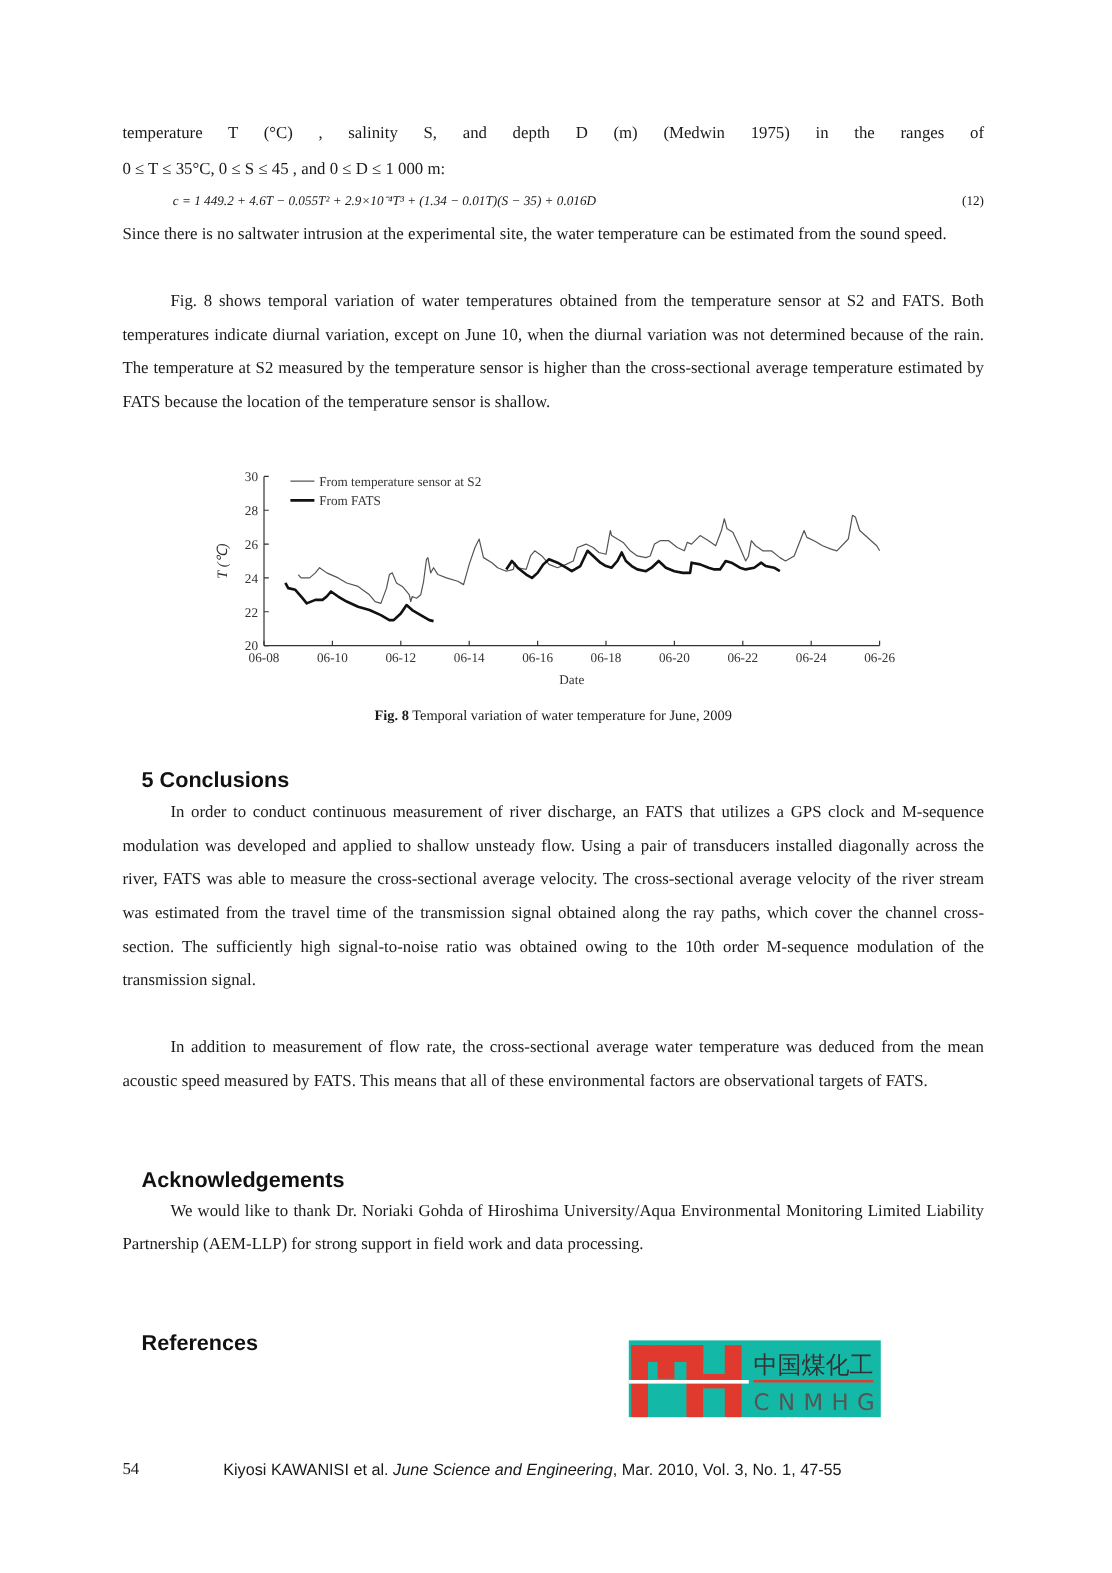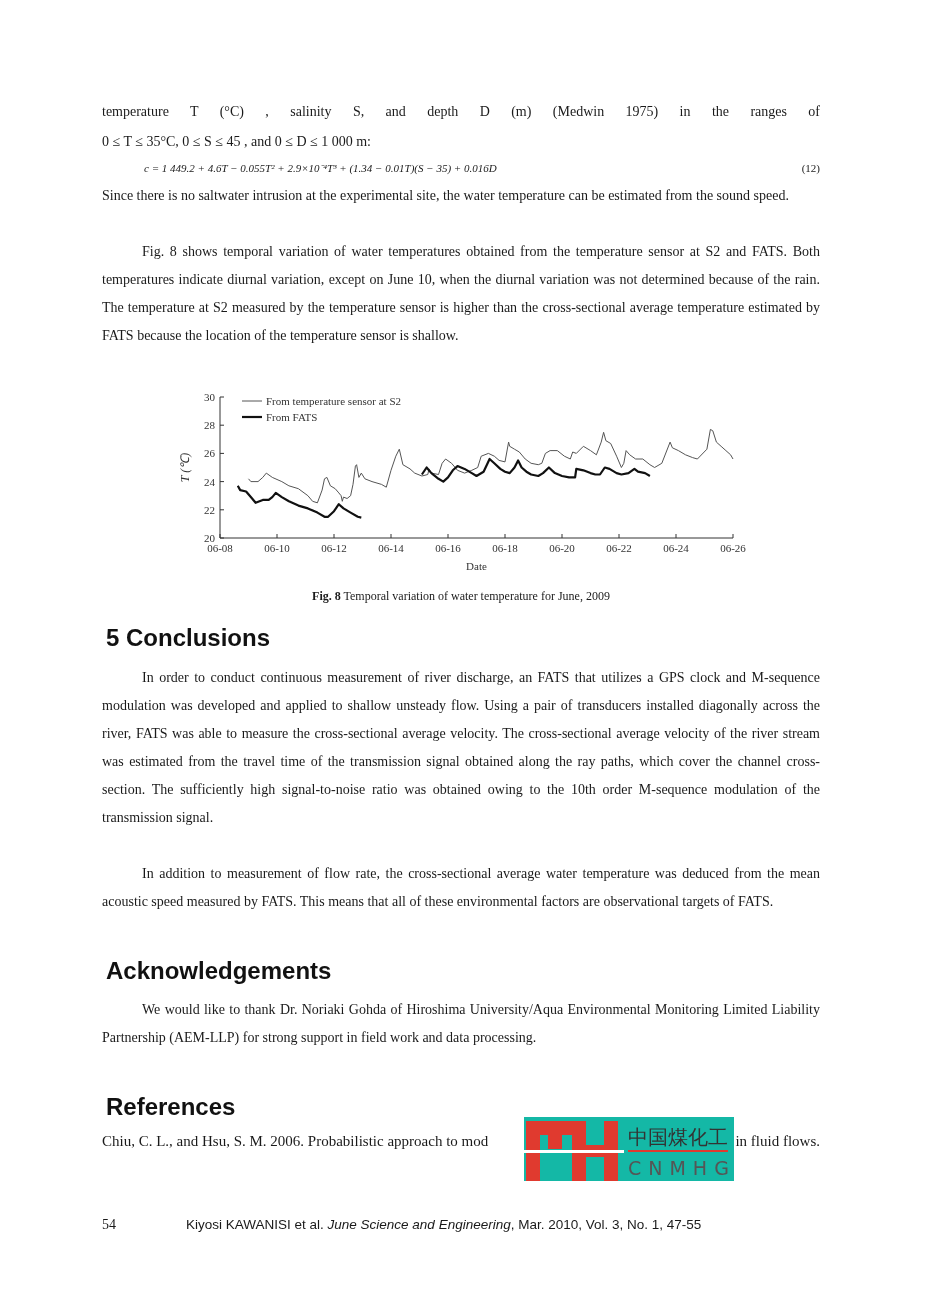--- a/index.html
+++ b/index.html
@@ -4,22 +4,22 @@
 <style>
   html, body { margin:0; padding:0; background:#ffffff; }
   body { width:927px; height:1311px; position:relative; overflow:hidden;
          font-family:"Liberation Serif", serif; color:#1a1a1a; }
   .page { position:absolute; left:102px; top:0; width:718px; }
   .p { font-size:14px; line-height:28px; text-align:justify; margin:0; }
   .indent { text-indent:40px; }
   .eq-line { font-size:11px; line-height:28px; position:relative; height:28px; }
   .eq { position:absolute; left:42px; font-style:normal; }
   .eq-num { position:absolute; right:0; }
-  h2 { font-family:"Liberation Sans", sans-serif; font-weight:bold; font-size:24px;
-       margin:4px; line-height:28px; color:#111; }
+  h2 { font-family:"Liberation Sans", sans-serif; font-weight:bold; font-size:18px;
+       margin:16px; line-height:28px; color:#111; }
   .caption { font-size:12px; text-align:center; margin:0; line-height:20px; }
   .ref { font-size:15px; line-height:23px; margin:0; }
   .footer { position:absolute; top:1217px; left:102px; width:718px;
             font-family:"Liberation Sans", sans-serif; font-size:13.5px; }
   .footer .pg { position:absolute; left:0; font-family:"Liberation Serif", serif; font-size:14px; }
   .footer .cite { position:absolute; left:84px; white-space:nowrap; }
   .logo { position:absolute; left:524px; top:1117px; width:210px; height:64px; background:#14b8a6; }
 </style>
 </head>
 <body>
@@ -94,24 +94,20 @@
 
   <p class="p indent" style="position:absolute;top:664px;width:718px;">In order to conduct continuous measurement of river discharge, an FATS that utilizes a GPS clock and M-sequence modulation was developed and applied to shallow unsteady flow. Using a pair of transducers installed diagonally across the river, FATS was able to measure the cross-sectional average velocity. The cross-sectional average velocity of the river stream was estimated from the travel time of the transmission signal obtained along the ray paths, which cover the channel cross-section. The sufficiently high signal-to-noise ratio was obtained owing to the 10th order M-sequence modulation of the transmission signal.</p>
   <p class="p indent" style="position:absolute;top:860px;width:718px;">In addition to measurement of flow rate, the cross-sectional average water temperature was deduced from the mean acoustic speed measured by FATS. This means that all of these environmental factors are observational targets of FATS.</p>
 
   <h2 style="position:absolute;top:953px;text-align:right;">Acknowledgements</h2>
   <p class="p indent" style="position:absolute;top:996px;width:718px;">We would like to thank Dr. Noriaki Gohda of Hiroshima University/Aqua Environmental Monitoring Limited Liability Partnership (AEM-LLP) for strong support in field work and data processing.</p>
 
   <h2 style="position:absolute;top:1089px;">References</h2>
 
   <div style="position:absolute;top:1130px;width:718px;">
-    <p class="ref" style="position:relative;">
-      <span>Chiu, C. L., and Hsu, S. M. 2006. Probabilistic approach to mod</span>
-      <span style="position:absolute;right:0;">in fluid flows.</span>
-    </p>
   </div>
 </div>
 
 <div class="logo">
   <svg width="210" height="64">
     <g fill="#e03a2f">
       <rect x="2" y="4" width="14" height="60"></rect>
       <rect x="2" y="4" width="60" height="14"></rect>
       <rect x="48" y="4" width="14" height="60"></rect>
       <rect x="24" y="4" width="14" height="28"></rect>

